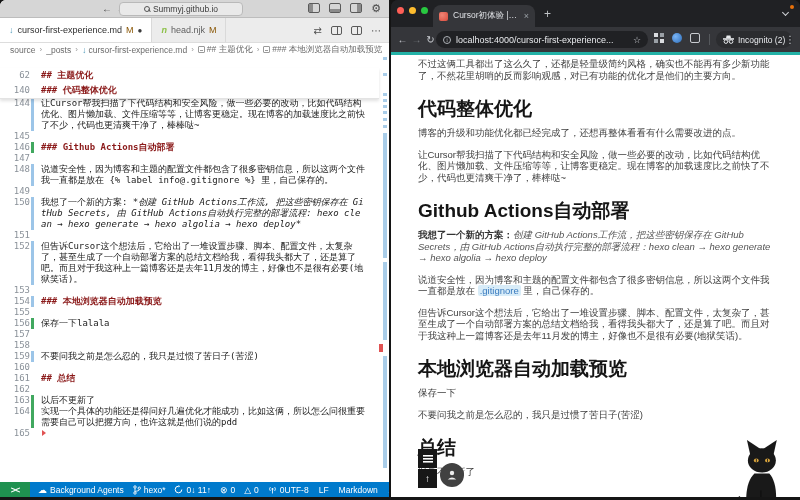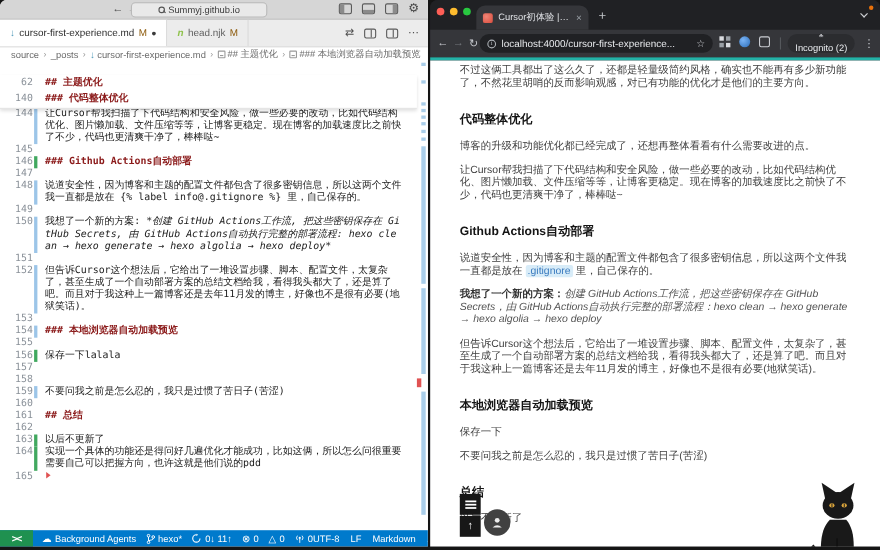--- a/index.html
+++ b/index.html
@@ -111,30 +111,30 @@
   .ext-icons { position:absolute; left:263px; top:6px; display:flex; gap:8px; align-items:center; }
   .ext-grid { width:10px; height:10px; background:
     linear-gradient(#dadce0,#dadce0) 0 0/4px 4px no-repeat,
     linear-gradient(#9aa0a6,#9aa0a6) 6px 0/4px 4px no-repeat,
     linear-gradient(#9aa0a6,#9aa0a6) 0 6px/4px 4px no-repeat,
     linear-gradient(#dadce0,#dadce0) 6px 6px/4px 4px no-repeat; }
   .ext-round { width:10px; height:10px; border-radius:50%; background:radial-gradient(circle at 35% 35%, #7ab4f5, #2b6cb8); }
   .ext-square { width:10px; height:10px; border:1.3px solid #c9ccd1; border-radius:2px; }
   .tool-sep { position:absolute; left:318px; top:7px; width:1px; height:11px; background:#55585c; }
   .incog-pill { position:absolute; left:325px; top:4px; height:17px; background:#2b2c2f; border-radius:9px;
-    display:flex; align-items:center; padding:0 7px; gap:4px;flex-direction:column; }
+    display:flex; align-items:center; padding:0 7px; gap:4px; }
   .incog-txt { font-size:8.5px; color:#e8eaed; white-space:nowrap; }
   .dots { position:absolute; right:5px; color:#c9ccd1; font-size:10px; }
 
   .ch-accent { height:3px; background:#23b2a7; }
   .ch-content { position:relative; height:491px; background:#fff; overflow:hidden;
     padding:3px 27px 0 27px; color:#404040; }
   .pg-p { font-size:9.5px; line-height:11.5px; margin:10px 0; }
   .pg-p:first-child { margin-top:0; }
-  .pg-h2 { font-size:11px; line-height:16px; font-weight:bold; color:#151515; margin:20px 0 10px; }
+  .pg-h2 { font-size:19px; line-height:16px; font-weight:bold; color:#151515; margin:20px 0 10px; }
   .run-i { font-style:italic; color:#555; }
   .run-b { font-weight:bold; color:#333; }
   .run-label { background:#d8ecf8; color:#3a7bbf; padding:0 2px; border-radius:2px; }
 
   .w-toc, .w-top { position:absolute; left:27px; width:19px; height:19px; background:#171717;
     display:flex; align-items:center; justify-content:center; z-index:5; }
   .w-toc { top:394px; } .w-top { top:414px; color:#fff; font-size:10px; }
   .w-toc .bars { width:10px; height:8px; background:
     linear-gradient(#fff,#fff) 0 0/10px 1.6px no-repeat,
     linear-gradient(#fff,#fff) 0 3.2px/10px 1.6px no-repeat,
@@ -469,22 +469,22 @@
 
     <div class="ch-accent"></div>
 
     <div class="ch-content">
       <div id="pg-blocks">
           <div class="pg-p"><span>不过这俩工具都出了这么久了，还都是轻量级简约风格，确实也不能再有多少新功能了，不然花里胡哨的反而影响观感，对已有功能的优化才是他们的主要方向。</span></div>
           <div class="pg-h2"><span>代码整体优化</span></div>
           <div class="pg-p"><span>博客的升级和功能优化都已经完成了，还想再整体看看有什么需要改进的点。</span></div>
           <div class="pg-p"><span>让Cursor帮我扫描了下代码结构和安全风险，做一些必要的改动，比如代码结构优化、图片懒加载、文件压缩等等，让博客更稳定。现在博客的加载速度比之前快了不少，代码也更清爽干净了，棒棒哒~</span></div>
           <div class="pg-h2"><span>Github Actions自动部署</span></div>
+          <div class="pg-p"><span class="run-b">我想了一个新的方案：</span><span class="run-i">创建 GitHub Actions工作流，把这些密钥保存在 GitHub Secrets，由 GitHub Actions自动执行完整的部署流程：hexo clean → hexo generate → hexo algolia → hexo deploy</span></div>
           <div class="pg-p"><span>说道安全性，因为博客和主题的配置文件都包含了很多密钥信息，所以这两个文件我一直都是放在 </span><span class="run-label">.gitignore</span><span> 里，自己保存的。</span></div>
-          <div class="pg-p"><span class="run-b">我想了一个新的方案：</span><span class="run-i">创建 GitHub Actions工作流，把这些密钥保存在 GitHub Secrets，由 GitHub Actions自动执行完整的部署流程：hexo clean → hexo generate → hexo algolia → hexo deploy</span></div>
           <div class="pg-p"><span>但告诉Cursor这个想法后，它给出了一堆设置步骤、脚本、配置文件，太复杂了，甚至生成了一个自动部署方案的总结文档给我，看得我头都大了，还是算了吧。而且对于我这种上一篇博客还是去年11月发的博主，好像也不是很有必要(地狱笑话)。</span></div>
           <div class="pg-h2"><span>本地浏览器自动加载预览</span></div>
           <div class="pg-p"><span>保存一下</span></div>
           <div class="pg-p"><span>不要问我之前是怎么忍的，我只是过惯了苦日子(苦涩)</span></div>
           <div class="pg-h2"><span>总结</span></div>
           <div class="pg-p"><span>以后不更新了</span></div>
         </div>
 
       <div class="w-toc">
           <span class="bars"></span>

